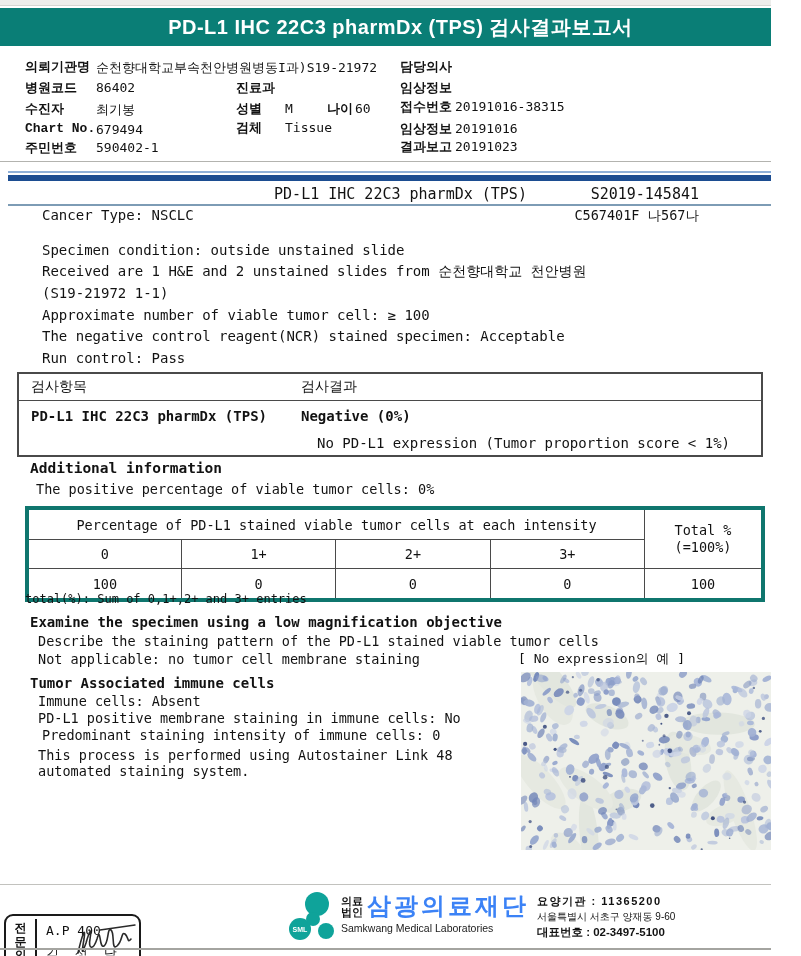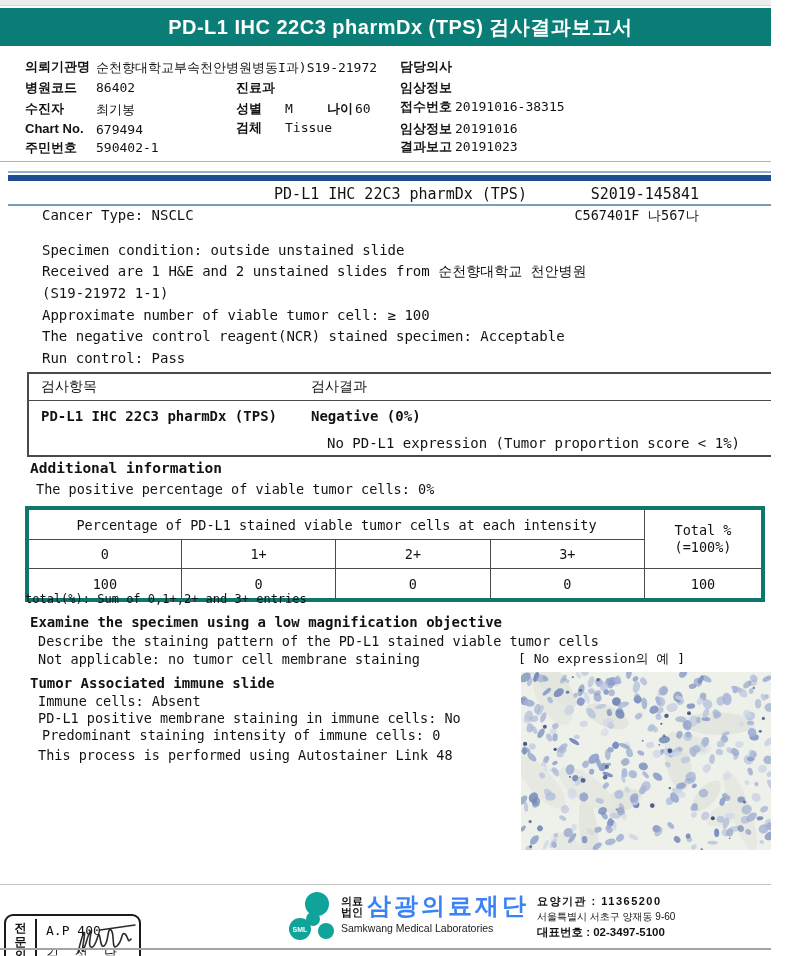--- a/index.html
+++ b/index.html
@@ -4,32 +4,32 @@
 <style>
   html,body{margin:0;padding:0;background:#fff;}
   .page{position:relative;width:771px;height:956px;background:#ffffff;overflow:hidden;
         font-family:"DejaVu Sans Mono","Liberation Mono",monospace;color:#121212;}
   .top-strip{position:absolute;top:0;left:0;width:801px;height:5px;background:#ededeb;border-bottom:1px solid #d6d6d2;}
   .banner{position:absolute;top:8px;left:0;width:801px;height:38px;background:#0a7e76;
           display:flex;align-items:center;justify-content:center;
           color:#ffffff;font-family:"Liberation Sans","DejaVu Sans",sans-serif;
           font-weight:bold;font-size:20px;letter-spacing:0.5px;}
   .abs{position:absolute;white-space:nowrap;}
-  .lbl{font-family:Liberation Sans, sans-serif;font-weight:bold;font-size:13px;}
+  .lbl{font-family:Liberation Mono, monospace;font-weight:bold;font-size:13px;}
   .val{font-size:13px;}
   .rule-gray{position:absolute;top:161px;left:0;width:801px;height:1px;background:#b3b3af;}
   .navy-thin{position:absolute;top:171px;left:8px;width:785px;height:2px;background:#8fb0d8;}
   .navy-thick{position:absolute;top:175px;left:8px;width:785px;height:6px;background:#1c4d91;}
   .rtitle{position:absolute;top:185px;left:8px;width:785px;text-align:center;font-size:15px;}
   .rspec{position:absolute;top:185px;right:72px;font-size:15px;}
   .rule-blue{position:absolute;top:204px;left:8px;width:785px;height:2px;background:#7d9cb5;}
   .bodyline{position:absolute;left:42px;font-size:14px;white-space:nowrap;}
   .rightcode{position:absolute;right:72px;top:207px;font-size:13.5px;}
   table{border-collapse:collapse;}
-  .rtable{position:absolute;left:27px;top:372px;width:746px;border:2px solid #4a4a4a;table-layout:fixed;}
+  .rtable{position:absolute;left:17px;top:372px;width:746px;border:2px solid #4a4a4a;table-layout:fixed;}
   .rtable td{padding:0 0 0 12px;font-size:14px;vertical-align:middle;}
   .rtable .hdr td{height:26px;border-bottom:1px solid #4a4a4a;}
   .rtable .main td{height:29px;font-weight:bold;}
   .rtable .note td{height:25px;}
   .rtable .note .notecell{padding-left:28px;font-weight:normal;}
   .add-h{position:absolute;left:30px;top:460px;font-weight:bold;font-size:14.5px;}
   .add-l{position:absolute;left:36px;top:481px;font-size:13.5px;}
   .itable{position:absolute;left:25px;top:506px;width:740px;border:4px solid #0f766e;table-layout:fixed;}
   .itable td{border:1px solid #4a4a4a;text-align:center;font-size:13.5px;vertical-align:middle;}
   .itable .ih{height:27px;}
@@ -165,26 +165,27 @@
     </tr>
   </tbody>
     </table>
   <div class="footnote">total(%): Sum of 0,1+,2+ and 3+ entries</div>
 
   <div class="sec-h" style="left:30px;top:614px">Examine the specimen using a low magnification objective</div>
   <div class="sec-l" style="left:38px;top:633px">Describe the staining pattern of the PD-L1 stained viable tumor cells</div>
   <div class="sec-l" style="left:38px;top:651px">Not applicable: no tumor cell membrane staining</div>
   <div class="caption">[ No expression의 예 ]</div>
 
-  <div class="sec-h" style="left:30px;top:675px">Tumor Associated immune slide</div>
+  <div class="sec-h" style="left:30px;top:675px">Tumor Associated immune cells</div>
   <div class="sec-l" style="left:38px;top:693px">Immune cells: Absent</div>
   <div class="sec-l" style="left:38px;top:710px">PD-L1 positive membrane staining in immune cells: No</div>
   <div class="sec-l" style="left:42px;top:727px">Predominant staining intensity of immune cells: 0</div>
 
   <div class="sec-l" style="left:38px;top:747px">This process is performed using Autostainer Link 48</div>
+  <div class="sec-l" style="left:38px;top:763px">automated staining system.</div>
 
   <div class="histo">
     <svg width="250" height="178" xmlns="http://www.w3.org/2000/svg">
         <ellipse cx="19.634806434623897" cy="109.83465593727306" rx="34.69711769325659" ry="12.452908220235258" fill="#e6e9e1" transform="rotate(48 19.634806434623897 109.83465593727306)"></ellipse>
         <ellipse cx="86.0832057078369" cy="44.421680356841534" rx="22.934471554588526" ry="10.384149943944067" fill="#e2e6de" transform="rotate(23 86.0832057078369 44.421680356841534)"></ellipse>
         <ellipse cx="46.540837560314685" cy="175.34689448121935" rx="19.4067198545672" ry="10.979318263940513" fill="#e6e9e1" transform="rotate(38 46.540837560314685 175.34689448121935)"></ellipse>
         <ellipse cx="100.0621635466814" cy="128.81669958727434" rx="21.107937953900546" ry="10.55787826096639" fill="#e2e6de" transform="rotate(161 100.0621635466814 128.81669958727434)"></ellipse>
         <ellipse cx="31.873714295215905" cy="25.20535298064351" rx="30.783445422537625" ry="15.067573612555861" fill="#e6e9e1" transform="rotate(60 31.873714295215905 25.20535298064351)"></ellipse>
         <ellipse cx="156.92486840998754" cy="89.14638707134873" rx="29.892228580545634" ry="12.424529349897057" fill="#e2e6de" transform="rotate(79 156.92486840998754 89.14638707134873)"></ellipse>
         <ellipse cx="168.70011371793225" cy="72.70613725343719" rx="21.874572871718556" ry="9.624045241158456" fill="#e6e9e1" transform="rotate(13 168.70011371793225 72.70613725343719)"></ellipse>

